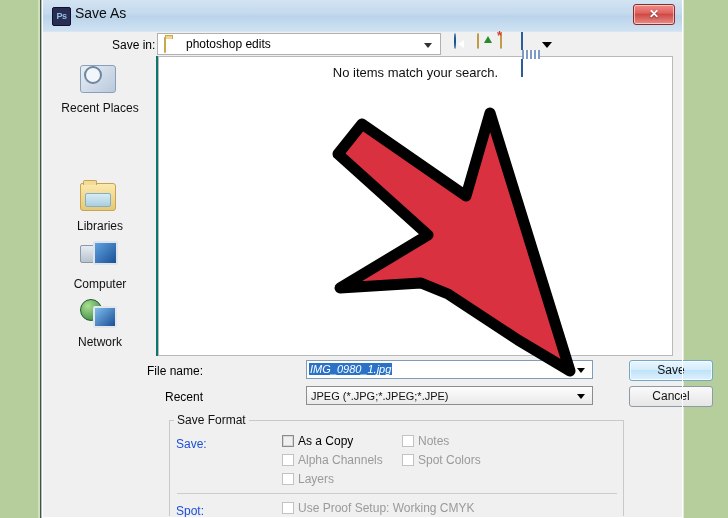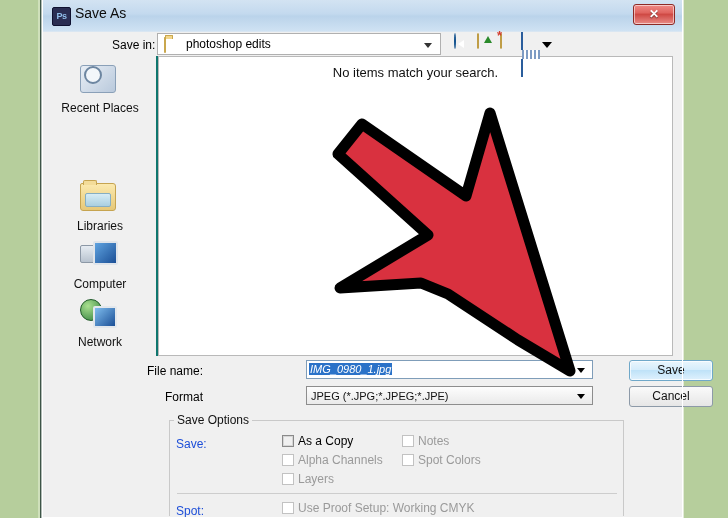--- a/index.html
+++ b/index.html
@@ -231,31 +231,31 @@
     <div class="filelist">
       <div class="emptymsg">No items match your search.</div>
     </div>
 
     <div class="lbl-right fn-label">File name:</div>
     <div class="combo fn-combo">
       <div class="val">IMG_0980_1.jpg</div>
       <div class="arw"></div>
     </div>
 
-    <div class="lbl-right fmt-label">Format</div>
+    <div class="lbl-right fmt-label">Recent</div>
     <div class="combo fmt-combo">
       <div class="val">JPEG (*.JPG;*.JPEG;*.JPE)</div>
       <div class="arw"></div>
     </div>
 
     <div class="btn btn-save">Save</div>
     <div class="btn btn-cancel">Cancel</div>
 
     <div class="group"></div>
-    <div class="group-title">Save Options</div>
+    <div class="group-title">Save Format</div>
     <div class="opt-label save-lbl">Save:</div>
     <div class="hr"></div>
     <div class="opt-label color-lbl">Spot:</div>
 
     <div class="cb on focus c-ascopy">
       <span class="box"></span>
       <span class="t">As a Copy</span>
     </div>
     <div class="cb off c-alpha">
       <span class="box"></span>

